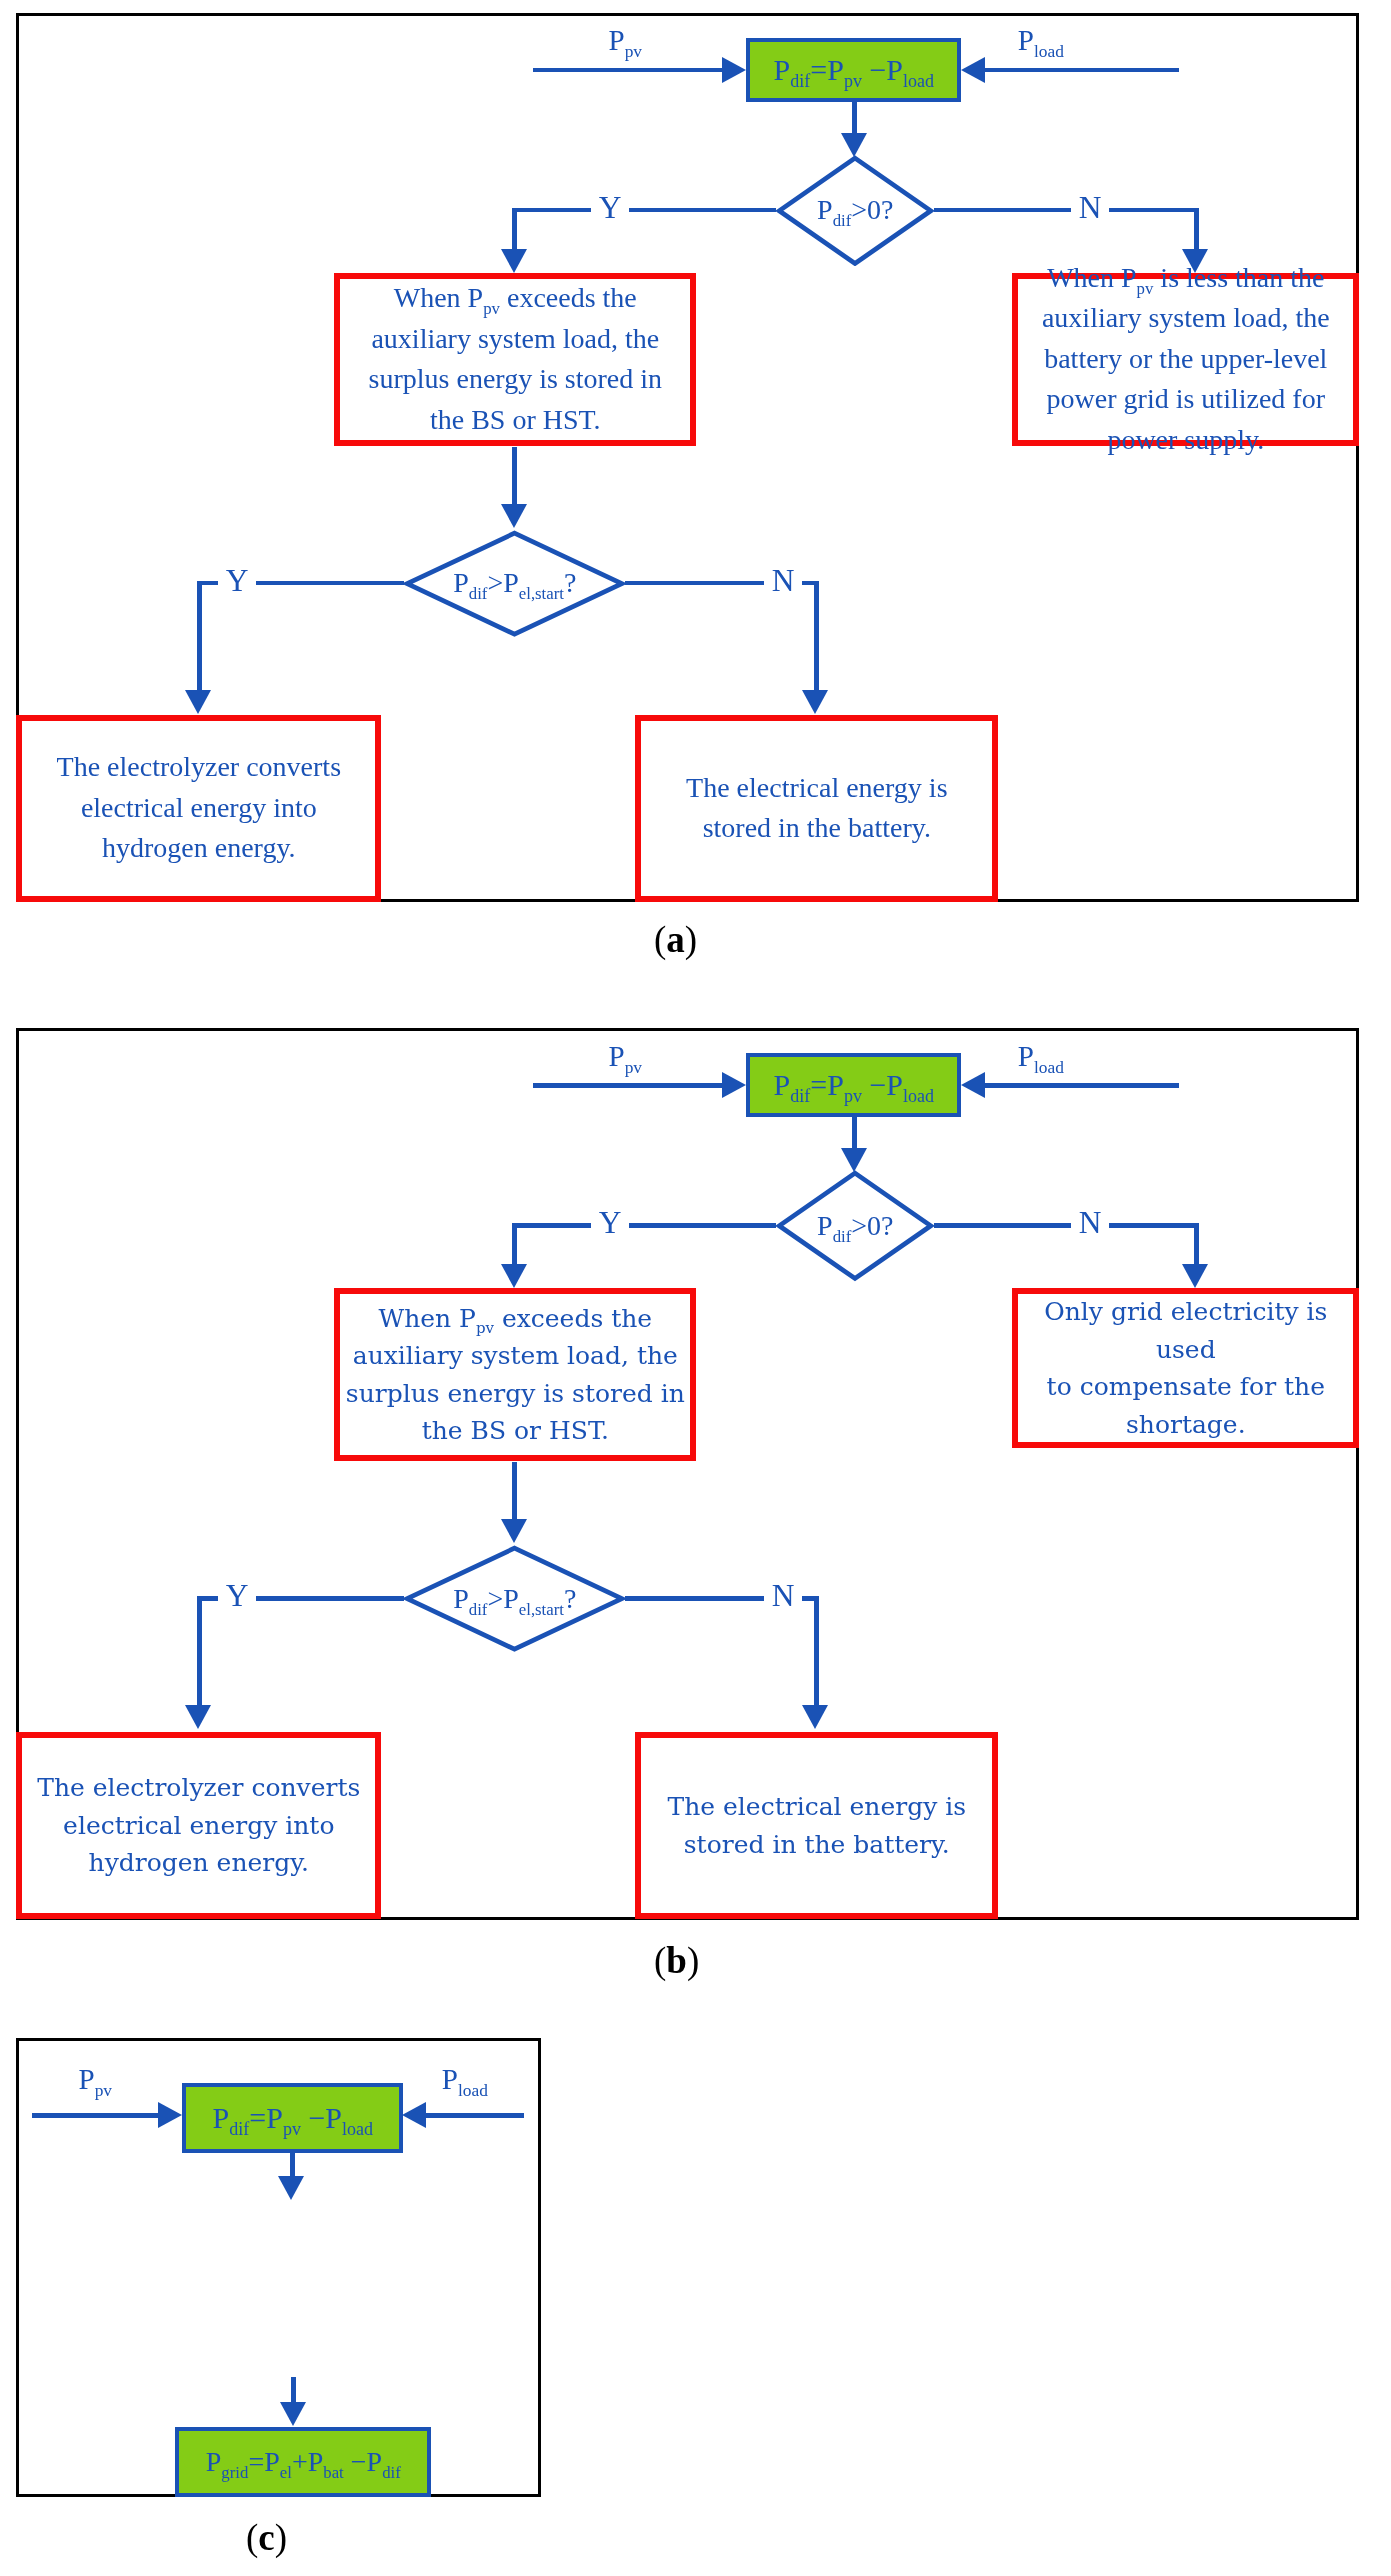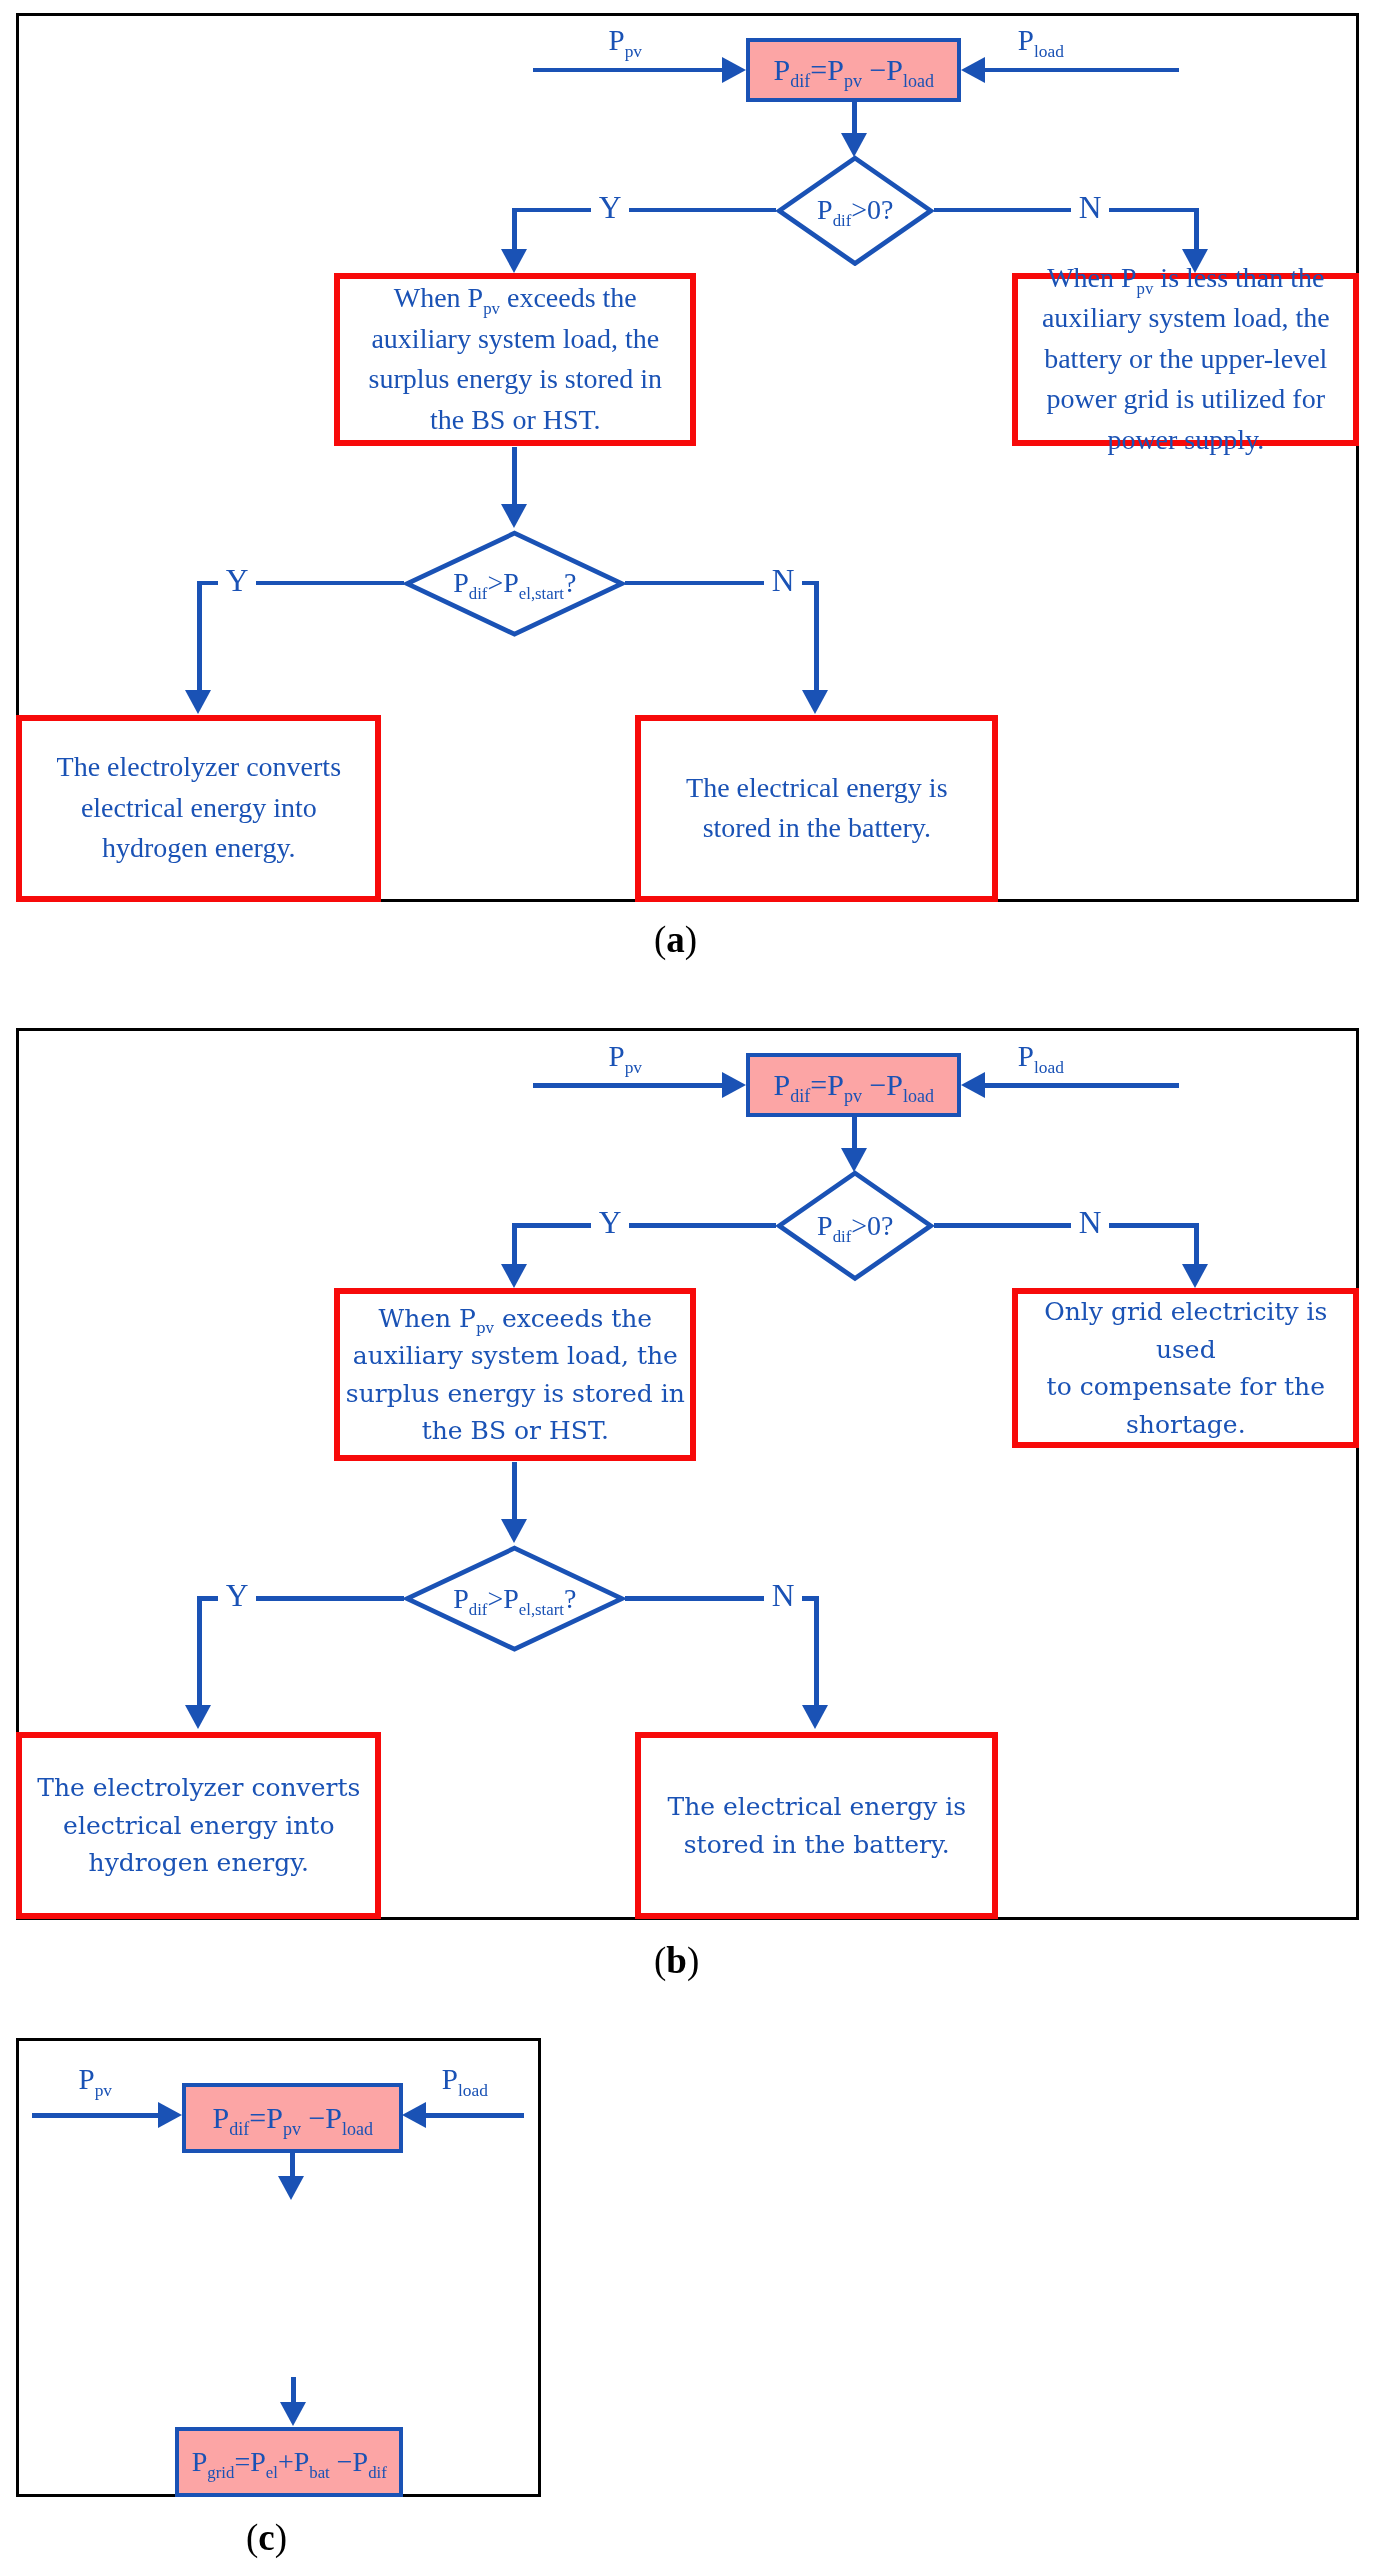--- a/index.html
+++ b/index.html
@@ -6,21 +6,21 @@
     --blue:#1A52B5;
     --red:#F70A0A;
     --black:#000000;
   }
   html,body{margin:0;padding:0;background:#ffffff;}
   body{width:1391px;height:2576px;position:relative;font-family:"Liberation Serif",serif;}
   .panel{position:absolute;background:#fff;}
   .pborder{position:absolute;inset:0;border:3.2px solid var(--black);z-index:0;}
   .bluebox{position:absolute;border:4.7px solid var(--blue);color:var(--blue);
            display:flex;align-items:center;justify-content:center;text-align:center;
-           background:#fca5a5;z-index:2;box-sizing:border-box;}
+           background:#84cc16;z-index:2;box-sizing:border-box;}
   .redbox{position:absolute;border:6.8px solid var(--red);color:var(--blue);
           display:flex;align-items:center;justify-content:center;text-align:center;
           background:#fff;z-index:2;box-sizing:border-box;line-height:1.45;}
   .hline{position:absolute;height:4.7px;background:var(--blue);z-index:1;}
   .vline{position:absolute;width:4.7px;background:var(--blue);z-index:1;}
   .ah{position:absolute;width:0;height:0;z-index:1;}
   .ah-d{border-left:13.7px solid transparent;border-right:13.7px solid transparent;border-top:24px solid var(--blue);}
   .ah-r{border-top:13.7px solid transparent;border-bottom:13.7px solid transparent;border-left:24px solid var(--blue);}
   .ah-l{border-top:13.7px solid transparent;border-bottom:13.7px solid transparent;border-right:24px solid var(--blue);}
   .diamond{position:absolute;z-index:1;}
@@ -223,21 +223,21 @@
       <div>P<sub>dif</sub>=P<sub>pv</sub> −P<sub>load</sub></div>
     </div>
 
   <div class="vline" style="left:274px;top:115px;height:25px;"></div>
   <div class="ah ah-d" style="left:262px;top:138px;"></div>
 
 
   <div class="vline" style="left:275px;top:339px;height:27px;"></div>
   <div class="ah ah-d" style="left:264px;top:364px;"></div>
 
-  <div class="bluebox" style="left:159px;top:389px;width:228px;height:70px;font-size:28px;">
+  <div class="bluebox" style="left:159px;top:389px;width:256px;height:70px;font-size:28px;">
       <div>P<sub>grid</sub>=P<sub>el</sub>+P<sub>bat</sub> −P<sub>dif</sub></div>
     </div>
 </div>
 
 <div class="caption" style="left:246px;top:2516px;">
   <span>(</span><b>c</b><span>)</span>
 </div>
 
 
 </body></html>

